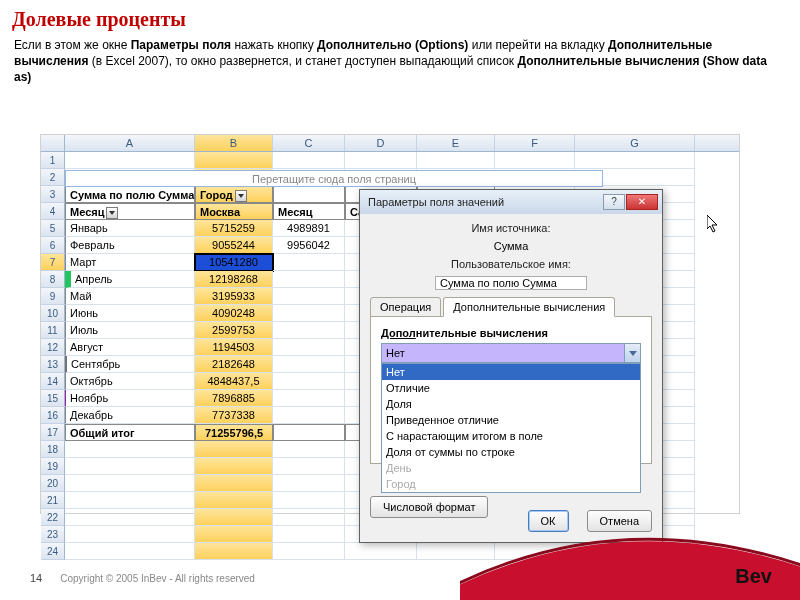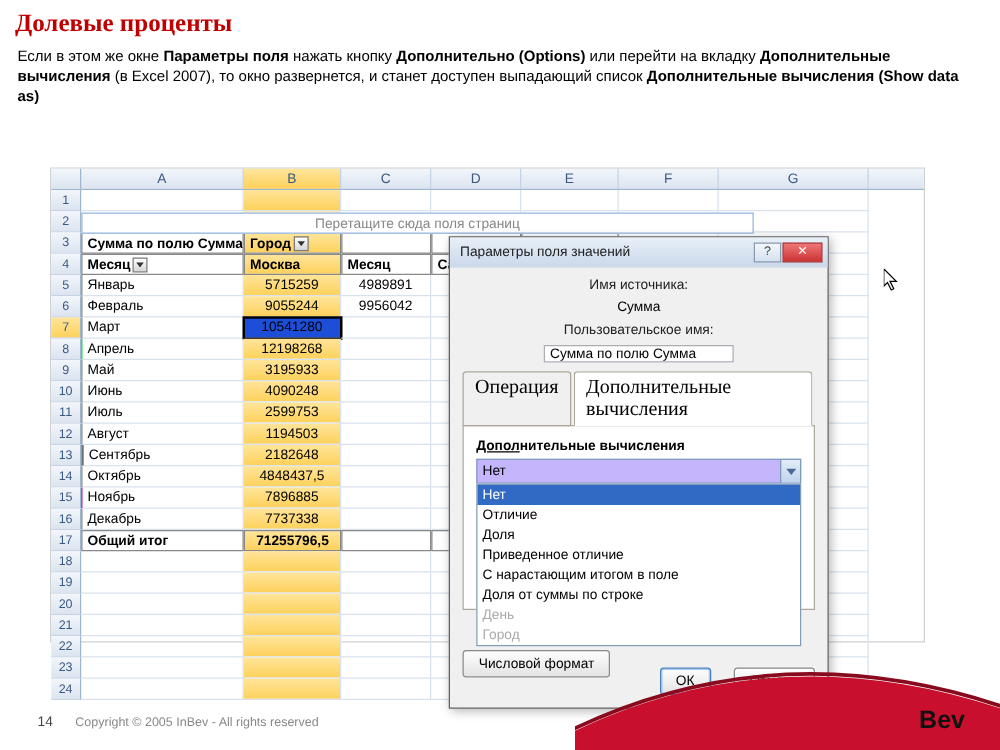--- a/index.html
+++ b/index.html
@@ -38,21 +38,21 @@
   .dlg-title-text { flex:1; color:#222; font-size:11px;}
   .dlg-sys { display:flex; gap:1px;}
   .sys-btn { width:22px; height:16px; border:1px solid #8a9bb0; background:linear-gradient(#f4f7fb,#d5e0ee); font-size:10px; text-align:center; line-height:14px; color:#344;}
   .sys-close { width:32px; background:linear-gradient(#e77,#c33); color:#fff; border-color:#a22;}
   .dlg-body { padding: 8px 10px; }
   .dlg-row { display:flex; align-items:center; margin-bottom:6px; gap:6px;flex-direction:column;}
   .dlg-label { font-size:11px; color:#222;}
   .dlg-input { flex:1; border:1px solid #abadb3; height:19px; padding:0 4px; font-size:11px; background:#fff;}
   
   .tabs { display:flex; margin-top:6px;}
-  .tab { padding:3px 9px; border:1px solid #aca899; background:#f0f0f0; font-size:16px; position:relative; top:1px; margin-right:2px; border-top-left-radius:3px; border-top-right-radius:3px;font-family:Liberation Serif, serif;}
+  .tab { padding:3px 9px; border:1px solid #aca899; background:#f0f0f0; font-size:11px; position:relative; top:1px; margin-right:2px; border-top-left-radius:3px; border-top-right-radius:3px;}
   .tab.active { background:#fff; border-bottom:1px solid #fff;}
   .tab-panel { border:1px solid #aca899; background:#fff; padding:10px; }
   .section-label { font-weight:bold; font-size:11px; margin-bottom:4px; display:block;}
   
   .combo { position:relative; width:100%; border:1px solid #7f9db9; height:20px; background:#c4b5fd; display:flex; align-items:center;}
   .combo-text { flex:1; padding:0 4px; font-size:11px;}
   .combo-btn { width:16px; height:100%; background:linear-gradient(#e4ecf7,#c0d4ee); border-left:1px solid #7f9db9; position:relative;}
   .combo-btn::after{content:"";position:absolute;left:4px;top:7px;border-left:4px solid transparent;border-right:4px solid transparent;border-top:5px solid #4a6a99;}
   
   .combo-list { position:absolute; top:19px; left:-1px; right:-1px; border:1px solid #7f9db9; background:#fff; z-index:5;}
@@ -168,21 +168,21 @@
           <div class="cell col-A" style="border-left:1px solid #888">Март</div>
           <div class="cell col-B num active-cell">10541280</div>
           <div class="cell col-C num"></div>
           <div class="cell col-D num"></div>
           <div class="cell col-E num"></div>
           <div class="cell col-F"></div>
           <div class="cell col-G"></div>
         </div>
         <div class="row">
           <div class="row-h">8</div>
-          <div class="cell col-A" style="border-left:1px solid #22c55e">Апрель</div>
+          <div class="cell col-A" style="border-left:6px solid #22c55e">Апрель</div>
           <div class="cell col-B num">12198268</div>
           <div class="cell col-C num"></div>
           <div class="cell col-D num"></div>
           <div class="cell col-E num"></div>
           <div class="cell col-F"></div>
           <div class="cell col-G"></div>
         </div>
         <div class="row">
           <div class="row-h">9</div>
           <div class="cell col-A" style="border-left:1px solid #888">Май</div>

